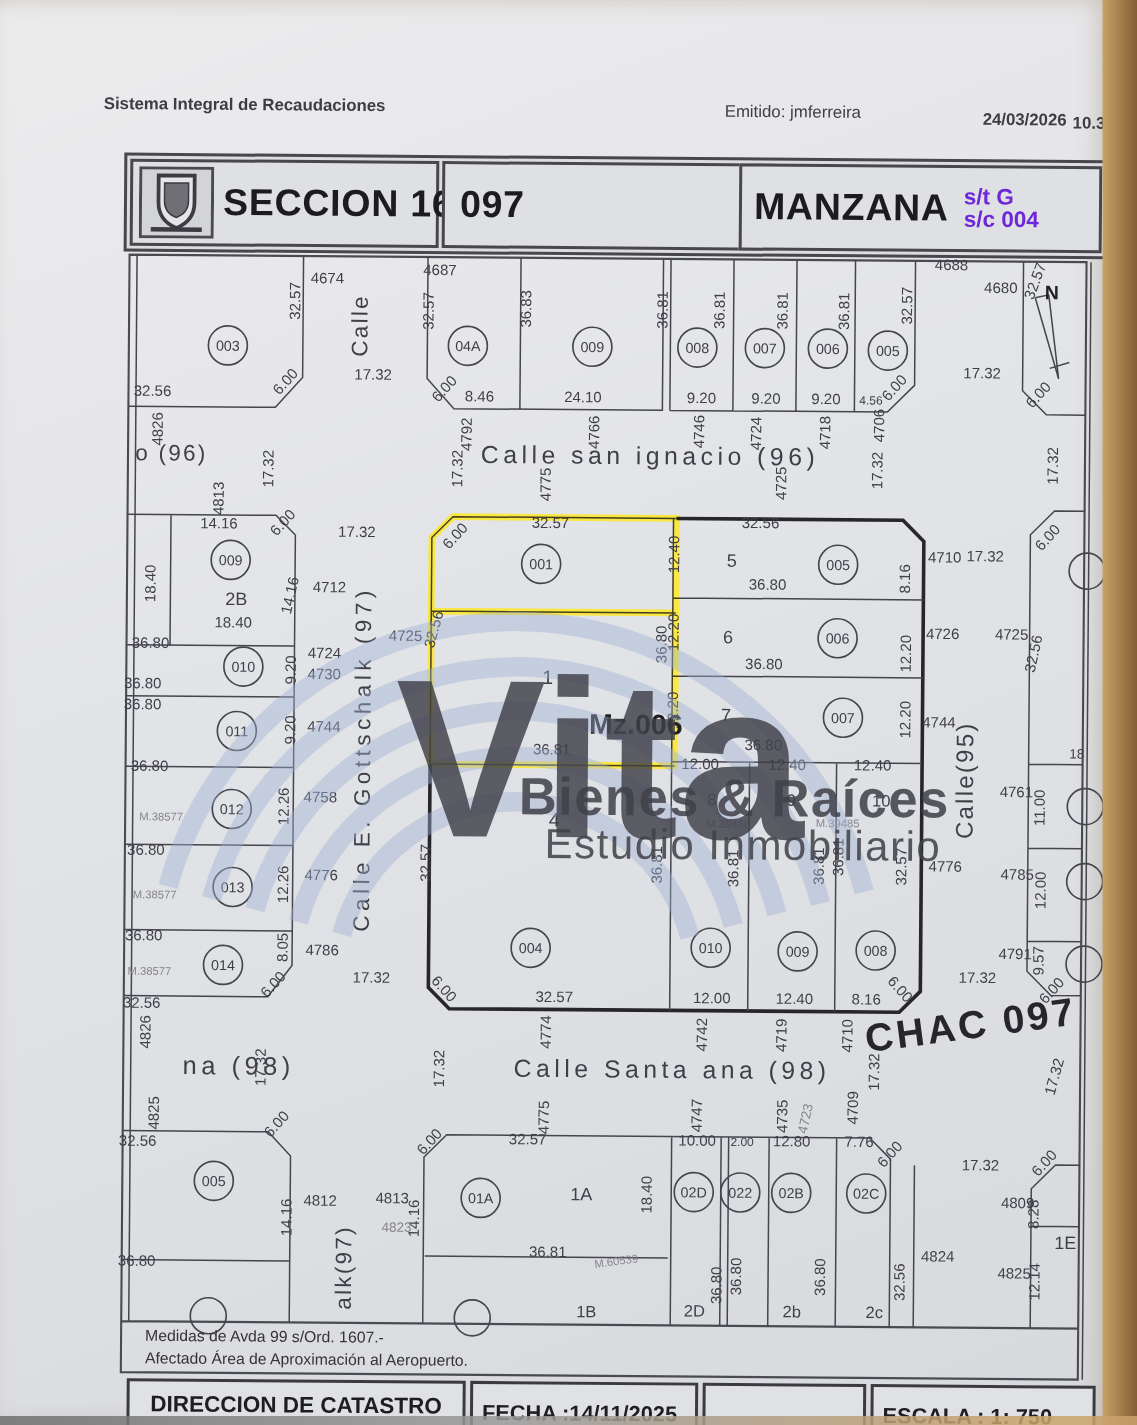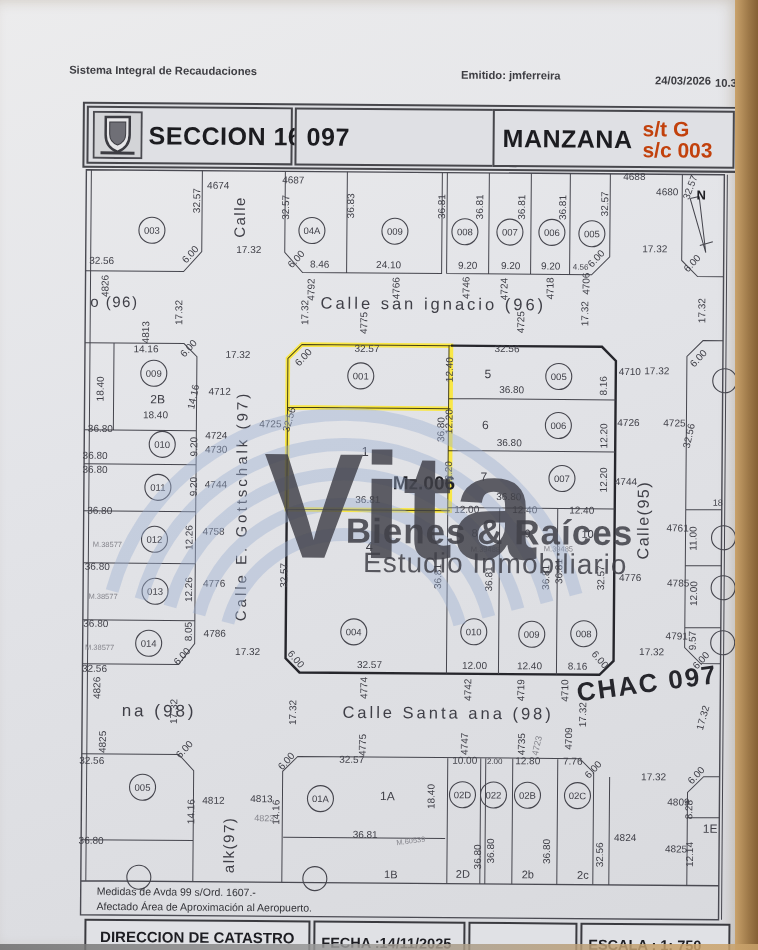--- a/index.html
+++ b/index.html
@@ -6,32 +6,32 @@
   body{width:758px;height:950px;overflow:hidden;background:#b99868;font-family:"Liberation Sans",sans-serif;}
   .photo{position:relative;width:758px;height:950px;background:#c9a26b;}
   .edge-strip{position:absolute;right:0;top:0;width:23px;height:100%;background:linear-gradient(to right,#c9a26b,#9d7848 60%,#855f35);}
   .bottom-strip{position:absolute;left:0;bottom:0;width:100%;height:6px;background:linear-gradient(to right,#6f6f6f,#9a9a9a 45%,#c9a26b 90%);opacity:.85;}
   .paper{position:absolute;left:0;top:0;width:740px;height:950px;overflow:hidden;
          background:linear-gradient(160deg,#ececed 0%,#e3e4e8 40%,#d8d9dd 100%);
          box-shadow:inset -8px 0 14px rgba(120,90,50,.25);}
   .tilt{position:absolute;inset:0;transform:rotate(.45deg);transform-origin:50% 50%;}
   .hdr{position:absolute;font-size:11.2px;font-weight:bold;color:#3d3d42;}
   .hdr.sys{left:66px;top:66px;}
-  .hdr.emit{left:458px;top:68px;font-weight:bold;}
+  .hdr.emit{left:480px;top:68px;font-weight:normal;}
   .hdr.date{left:652px;top:72px;}
   .hdr.time{left:712px;top:74px;}
   .title-block{position:absolute;left:80px;top:104px;width:652px;height:62px;border:2px solid #47474c;background:#dcdde1;}
   .tcell{position:absolute;top:2px;bottom:2px;border:2px solid #47474c;display:flex;align-items:center;background:#dfe0e4;}
   .tc1{left:2px;width:202px;}
   .tc2{left:210px;width:194px;justify-content:space-between;padding:0 14px 0 10px;}
   .tc3{left:408px;right:2px;padding-left:8px;}
   .tb-text{font-size:25px;font-weight:bold;color:#1c1c20;letter-spacing:.5px;white-space:nowrap;}
   .logo-box{width:50px;height:48px;margin:0 6px 0 4px;flex:none;}
   .stsc{display:flex;flex-direction:column;margin-left:10px;line-height:1.02;}
-  .stsc span{font-size:21px;font-weight:bold;color:#c2410c;}
+  .stsc span{font-size:15px;font-weight:bold;color:#6d28d9;}
   svg.map{position:absolute;left:0;top:0;}
   svg.map path{fill:none;}
   .frame{stroke:#4a4a52;stroke-width:1.4;}
   .thin{stroke:#45454d;stroke-width:1;}
   .thick{stroke:#26262c;stroke-width:2.4;}
   .yellow{stroke:#ffe818;stroke-width:4.5;opacity:.78;mix-blend-mode:multiply;}
   svg.map text{font-family:"Liberation Sans",sans-serif;fill:#3f3f47;text-anchor:middle;}
   svg.map .gy{fill:#85858c;}
   svg.map .dk{fill:#1f1f24;font-weight:bold;}
   svg.map .dk2{fill:#26262c;font-weight:bold;letter-spacing:2px;}
@@ -78,21 +78,21 @@
             <span>16</span>
           </span>
         </div>
         <div class="tcell tc2">
           <span class="tb-text">097</span>
         </div>
         <div class="tcell tc3">
           <span class="tb-text">MANZANA</span>
           <span class="stsc">
             <span>s/t G</span>
-            <span>s/c 003</span>
+            <span>s/c 004</span>
           </span>
         </div>
       </div>
 
       <svg class="map" width="758" height="950" viewBox="0 0 758 950">
 
         <path class="frame" d="M84,172 H722 V917 H84 Z M84,883 H722"></path>
         <path class="thin" d="M89,172 V883 M725,172 V917"></path>
 
         <path class="thin" d="M200,172 V253 L182,273 H84 M283,172 V253 L301,273 H440 V172 M345,172 V273

